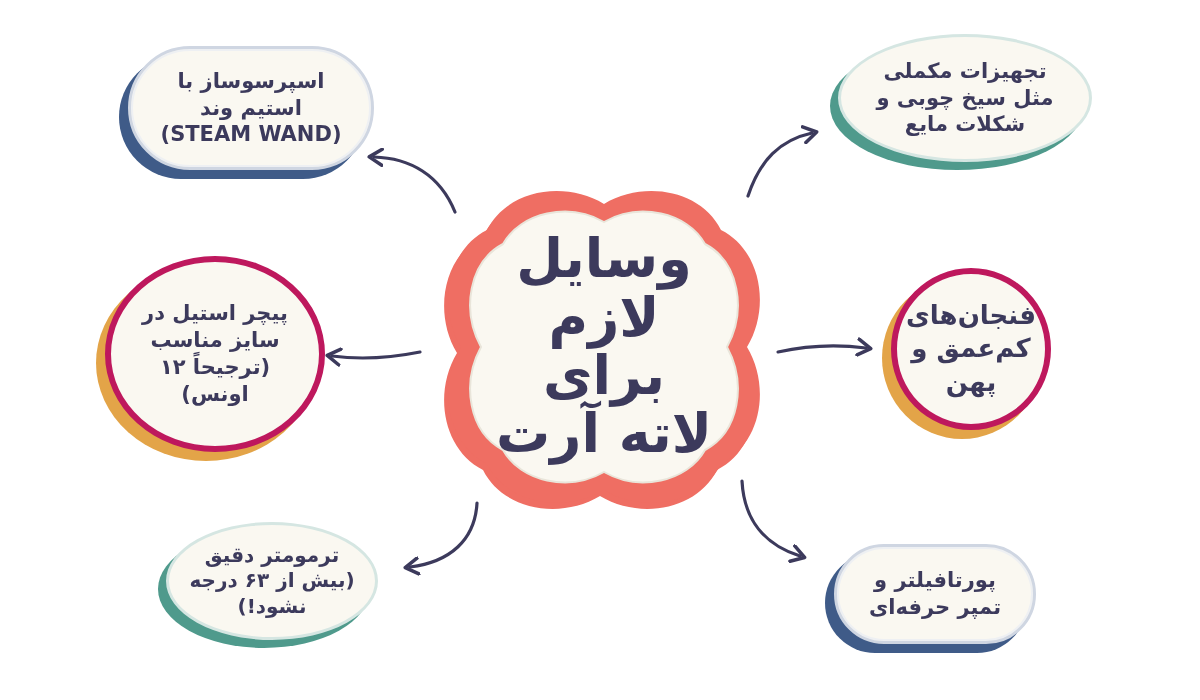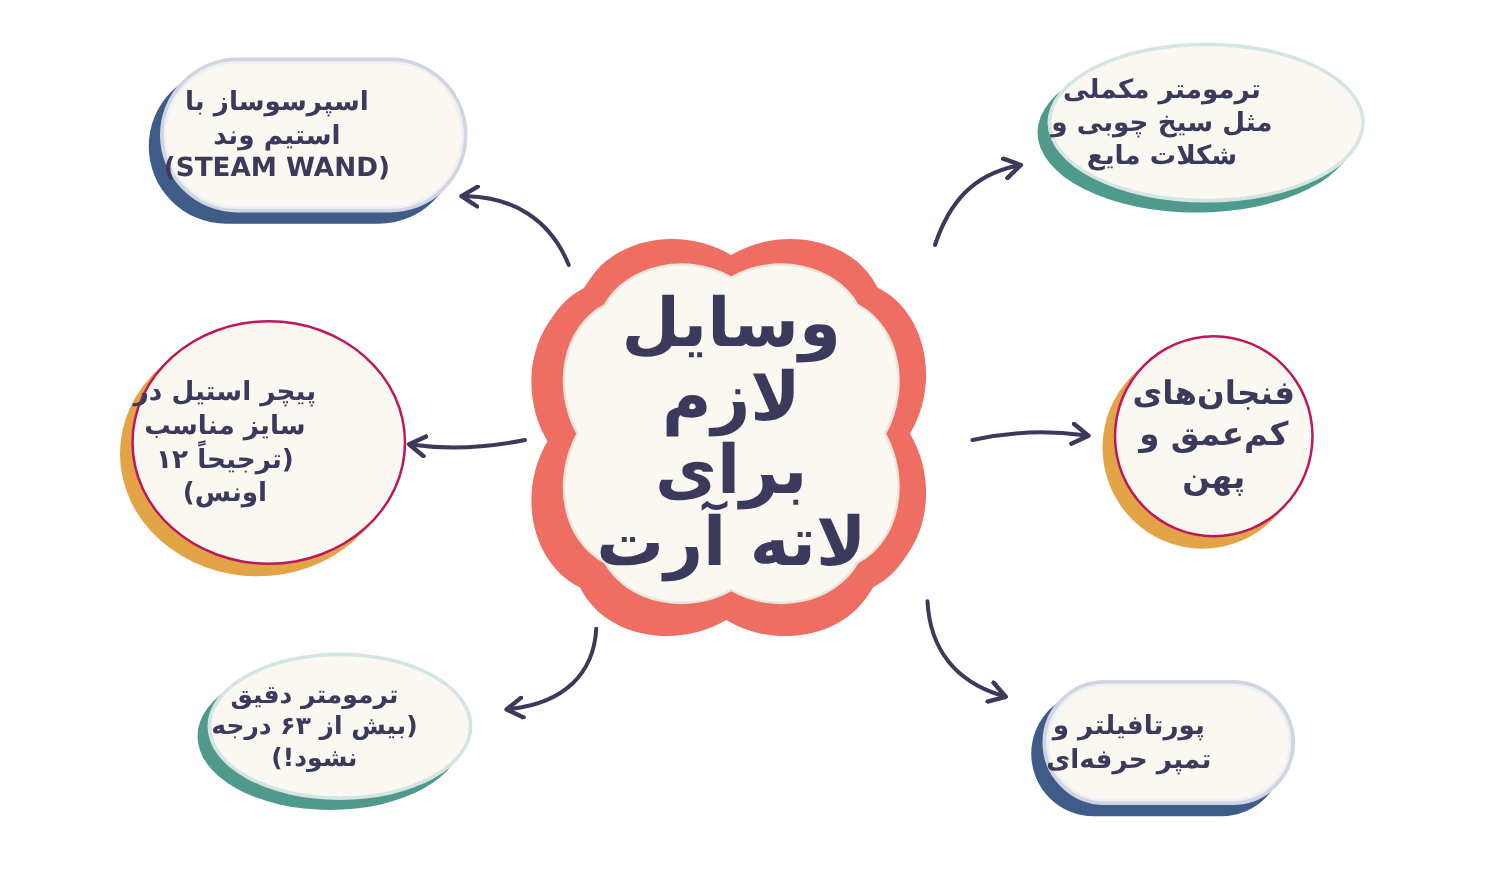--- a/index.html
+++ b/index.html
@@ -9,21 +9,21 @@
     font-family: "DejaVu Sans", sans-serif;
     position: relative;
   }
   .canvas { position: absolute; inset: 0; width: 1200px; height: 700px; }
   .arrows { position: absolute; left: 0; top: 0; width: 1200px; height: 700px; pointer-events: none; }
 
   
   .node {
     position: absolute;
     box-sizing: border-box;
-    display: flex; align-items: center; justify-content: flex-end;
+    display: flex; align-items: center; justify-content: center;
     text-align: center;
     background: #faf8f1;
     color: #3c3a5c;
     font-weight: bold;
     direction: rtl;
   }
   .node .label {
     white-space: pre-line;
     line-height: 1.28;
     font-size: 21px;
@@ -37,26 +37,26 @@
   }
   
   .ellipse {
     border-radius: 50%;
     border: 3px solid #d5e6e2;
     box-shadow: -8px 8px 0 0 #4f9a8c;
   }
   
   .circle {
     border-radius: 50%;
-    border: 2px solid #be185d;
+    border: 6px solid #be185d;
     box-shadow: -9px 9px 0 0 #e3a448;
   }
 
   
-  .center-wrap { position: absolute; left: 420px; top: 182px; width: 330px; height: 330px; }
+  .center-wrap { position: absolute; left: 439px; top: 182px; width: 330px; height: 330px; }
   .center-wrap svg { position: absolute; left: 0; top: 0; }
   .center-title {
     position: absolute; left: 40px; top: 40px; width: 250px; height: 250px;
     display: flex; align-items: center; justify-content: center;
     text-align: center; direction: rtl;
     color: #3c3a5c; font-weight: bold;
     font-size: 54px; line-height: 1.08;
     white-space: pre-line;
   }
 </style>
@@ -124,21 +124,21 @@
 لاته آرت</div>
   </div>
 
   <div class="node pill" style="left:128px; top:46px; width:246px; height:124px;">
     <span class="label" style="font-size:21px;">اسپرسوساز با
 استیم وند
 (STEAM WAND)</span>
   </div>
 
   <div class="node ellipse" style="left:838px; top:34px; width:254px; height:128px;">
-    <span class="label" style="font-size:21px;">ترمومتر مکملی
+    <span class="label" style="font-size:21px;">تجهیزات مکملی
 مثل سیخ چوبی و
 شکلات مایع</span>
   </div>
 
   <div class="node circle" style="left:105px; top:256px; width:220px; height:196px;">
     <span class="label" style="font-size:21px;">پیچر استیل در
 سایز مناسب
 (ترجیحاً ۱۲
 اونس)</span>
   </div>

